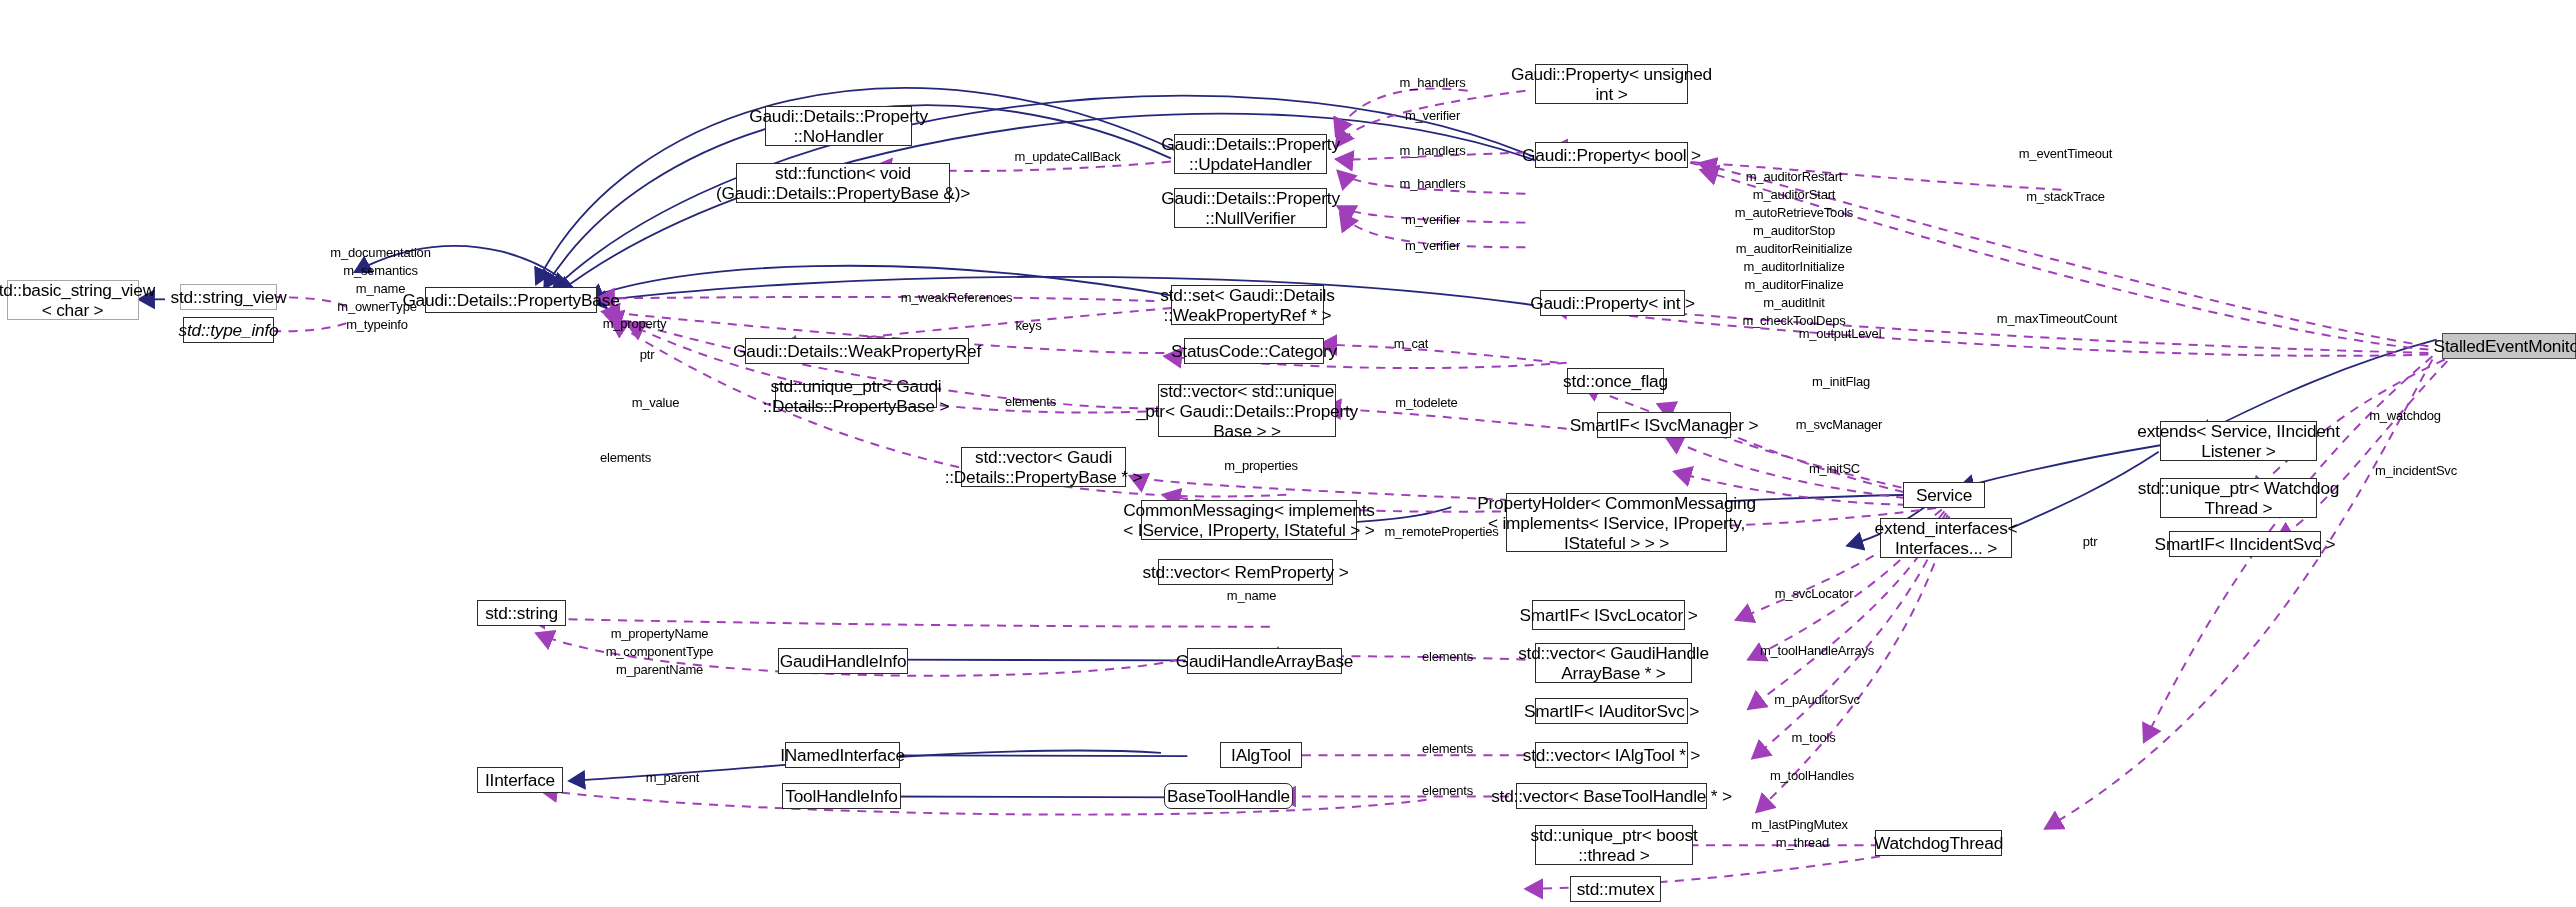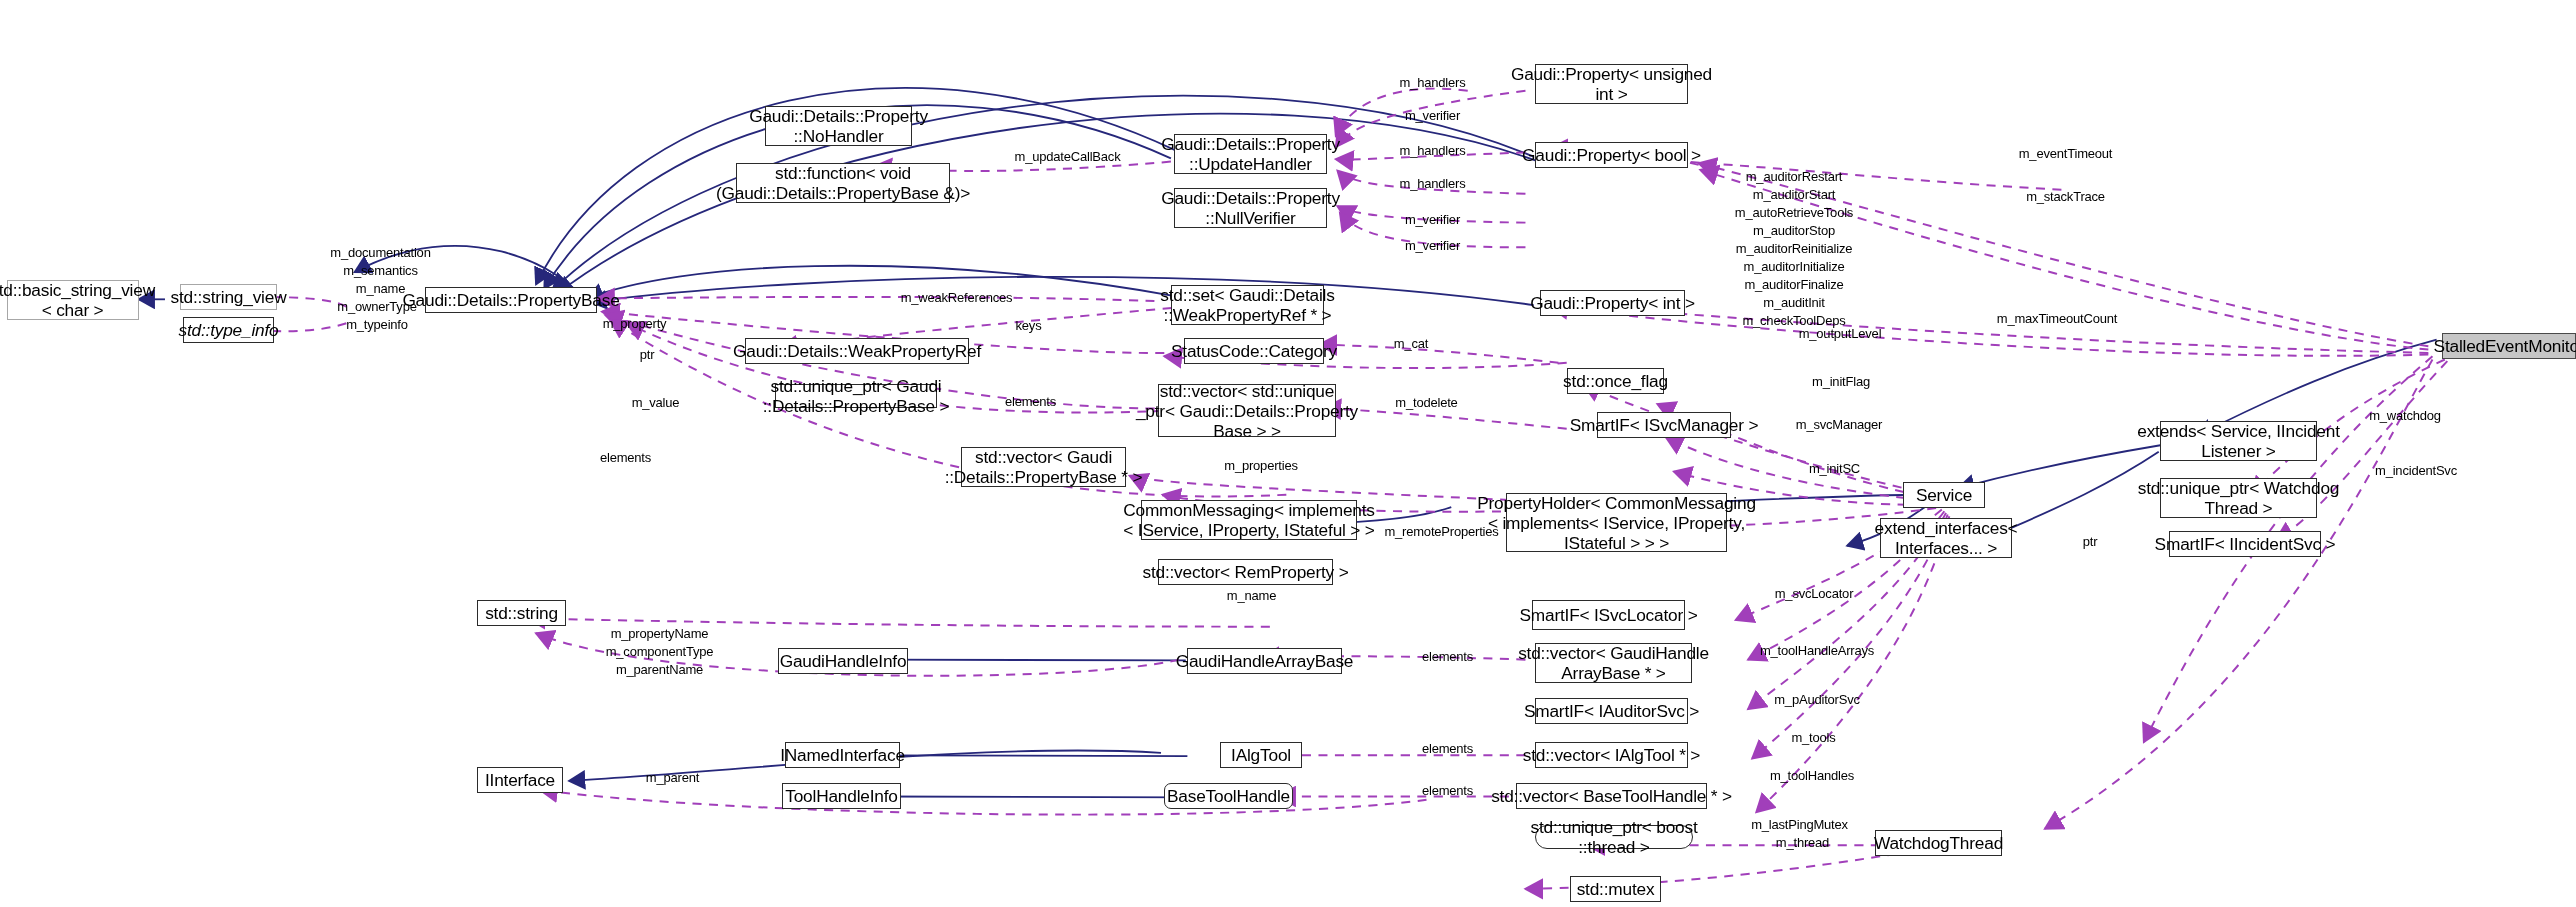--- a/index.html
+++ b/index.html
@@ -221,21 +221,21 @@
   <div class="node" style="left:1220px;top:742px;width:82px;height:26px;">IAlgTool</div>
 
   <div class="node" style="left:1535px;top:742px;width:153px;height:26px;">std::vector&lt; IAlgTool * &gt;</div>
 
   <div class="node" style="left:782px;top:783px;width:119px;height:26px;">ToolHandleInfo</div>
 
   <div class="node" style="left:1164px;top:783px;width:129px;height:26px;border-radius:7px;">BaseToolHandle</div>
 
   <div class="node" style="left:1516px;top:783px;width:191px;height:26px;">std::vector&lt; BaseToolHandle * &gt;</div>
 
-  <div class="node" style="left:1535px;top:825px;width:158px;height:24px;border-radius:19px;">std::unique_ptr&lt; boost
+  <div class="node" style="left:1535px;top:825px;width:158px;height:40px;">std::unique_ptr&lt; boost
 ::thread &gt;</div>
 
   <div class="node" style="left:1875px;top:830px;width:127px;height:26px;">WatchdogThread</div>
 
   <div class="node" style="left:1570px;top:876px;width:91px;height:26px;">std::mutex</div>
 
   <div class="elabel" style="left:298px;top:244px;width:165px;">m_documentation
 m_semantics
 m_name</div>
 

